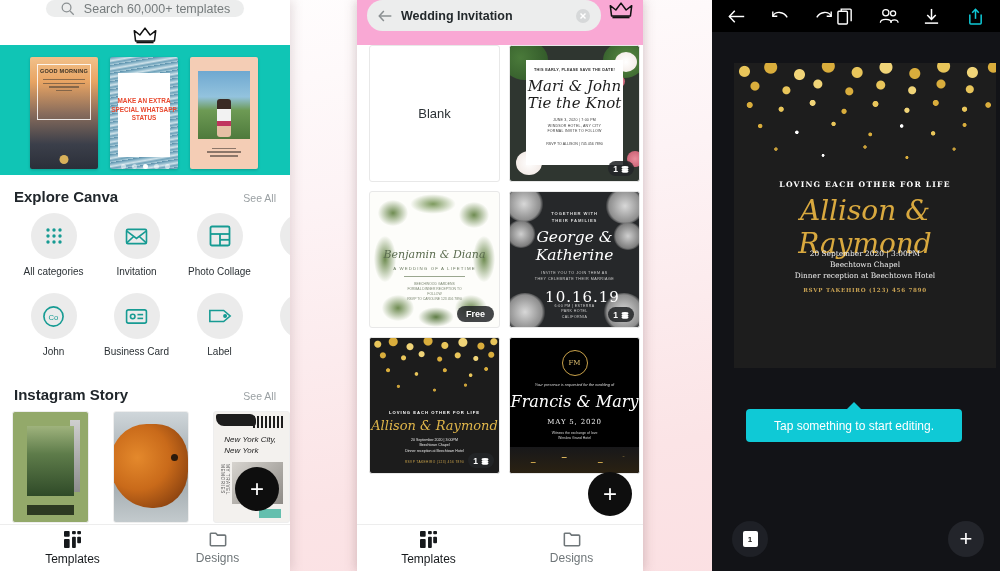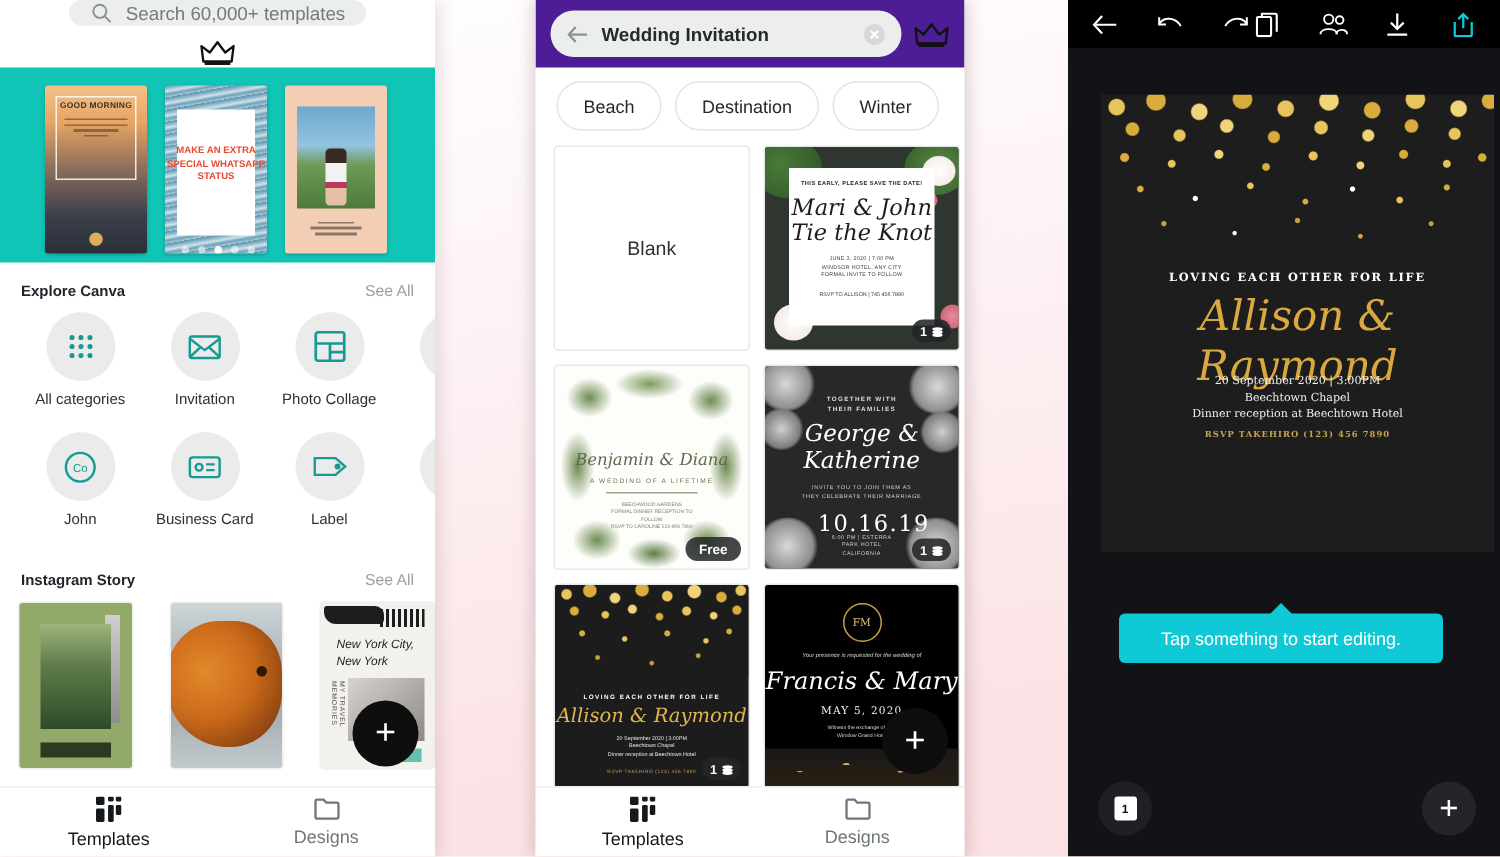--- a/index.html
+++ b/index.html
@@ -34,21 +34,21 @@
   .hc3 { background:#f4cdb5; }
   .hc3 .ph { position:absolute; inset:14px 8px 30px 8px; background:linear-gradient(180deg,#6fa8d0 0%,#93c3de 38%,#6d9a54 58%,#4e7a3c 100%); }
   .hc3 .girl { position:absolute; left:50%; top:28px; transform:translateX(-50%); width:14px; height:38px; background:linear-gradient(180deg,#3a2a24 0 26%,#f2f2f2 26% 58%,#c0355e 58% 70%,#e5c0a4 70% 100%); border-radius:3px; }
   .hc3 .lines { position:absolute; bottom:10px; left:14px; right:14px; }
   .hc3 .lines i { display:block; height:1.4px; background:rgba(70,60,55,.6); margin-bottom:2.4px; }
   .dots { position:absolute; bottom:6px; left:0; right:0; display:flex; justify-content:center; gap:6px; }
   .dots i { width:5px; height:5px; border-radius:50%; background:rgba(255,255,255,.55); }
   .dots i.on { background:#fff; }
 
   .sec-head { display:flex; align-items:baseline; justify-content:space-between; padding:13px 14px 8px; }
-  .sec-head h3 { font-size:10px; font-weight:bold; color:#20262b; }
+  .sec-head h3 { font-size:15px; font-weight:bold; color:#20262b; }
   .see-all { font-size:10.5px; color:#9aa0a3; }
 
   .catgrid { display:grid; grid-template-columns:repeat(4,83px); grid-auto-rows:80px; padding-left:12px; }
   .cat { text-align:center; }
   .cat .circle { width:46px; height:46px; border-radius:50%; background:#ebebeb; margin:0 auto; display:flex; align-items:center; justify-content:center; }
   .cat .lbl { margin-top:7px; font-size:10px; color:#2b3135; white-space:nowrap; }
 
   .igrow { display:flex; gap:24px; padding:0 0 0 12px; }
   .igcard { width:83px; height:112px; border-radius:3px; overflow:hidden; position:relative; border:1px solid #eee; }
   .ig1 { background:#93a96a; }
@@ -69,21 +69,21 @@
   .fab { position:absolute; width:44px; height:44px; border-radius:50%; background:#0e0e0e; display:flex; align-items:center; justify-content:center; color:#fff; font-size:24px; font-weight:300; line-height:1; }
   #left .fab { right:11px; bottom:60px; }
 
   .bottomnav { position:absolute; left:0; right:0; bottom:0; height:47px; background:#fff; border-top:1px solid #ededed; display:flex; }
   .bnitem { flex:1; display:flex; flex-direction:column; align-items:center; justify-content:center; gap:4px; }
   .bnitem .lbl { font-size:12px; color:#16191c; }
   .bnitem.dim .lbl { color:#6f7679; }
 
   
   #mid { left:357px; width:286px; }
-  .m-search-wrap { height:45px; display:flex; align-items:center; padding:0 10px; gap:8px; background:#4c1d95; }
+  .m-search-wrap { height:45px; display:flex; align-items:flex-start; padding:0 10px; gap:8px; background:#f9a8d4; }
   .m-bar { flex:1; height:31px; background:#eceded; border-radius:17px; display:flex; align-items:center; padding:0 11px; gap:8px; }
   .m-bar .q { flex:1; font-size:12.5px; font-weight:bold; color:#23292c; }
   .clearbtn { width:14px; height:14px; border-radius:50%; background:#d6d8d9; display:flex; align-items:center; justify-content:center; }
   .chips { display:flex; gap:9px; padding:9px 0 10px 14px; }
   .chip { height:33px; border:1px solid #e2e4e5; border-radius:18px; display:flex; align-items:center; padding:0 17px; font-size:12px; color:#23292c; background:#fff; }
   .tgrid { display:grid; grid-template-columns:131px 131px; gap:9px; padding:0 0 0 12px; }
   .tcard { height:137px; border-radius:3px; position:relative; overflow:hidden; border:1px solid #e8e8e8; background:#fff; }
   .blank { display:flex; align-items:center; justify-content:center; font-size:13px; color:#2b3135; }
   .pill { position:absolute; right:5px; bottom:5px; height:15px; background:rgba(35,38,40,.88); border-radius:8px; display:flex; align-items:center; gap:3px; padding:0 5px; color:#fff; font-size:8.5px; font-weight:bold; }
   .freepill { position:absolute; right:5px; bottom:5px; height:16px; background:rgba(35,38,40,.85); border-radius:9px; display:flex; align-items:center; padding:0 9px; color:#fff; font-size:9px; font-weight:bold; }
@@ -351,25 +351,20 @@
             <line x1="6.5" y1="1.5" x2="1.5" y2="6.5"></line>
           </svg>
         </span>
     </div>
     <svg class="crown" viewBox="0 0 28 22">
       <path d="M3 18 L1.5 6 L8 11 L14 3 L20 11 L26.5 6 L25 18 Z" fill="none" stroke="#111" stroke-width="1.8" stroke-linejoin="round"></path>
       <rect x="4" y="18.5" width="20" height="2.2" fill="#111"></rect>
     </svg>
   </div>
 
-  <div class="chips">
-    <div class="chip">Beach</div>
-    <div class="chip">Destination</div>
-    <div class="chip">Winter</div>
-  </div>
 
   <div class="tgrid">
 
     <div class="tcard blank">
       <span>Blank</span>
     </div>
 
     <div class="tcard card-floral">
       <div class="blob" style="left:-8px;top:-6px;width:46px;height:40px;background:radial-gradient(circle at 40% 45%,#4a7a3a,#2d5226);"></div>
       <div class="blob" style="right:-6px;top:-4px;width:42px;height:36px;background:radial-gradient(circle at 55% 50%,#5a8a42,#305a2a);"></div>

